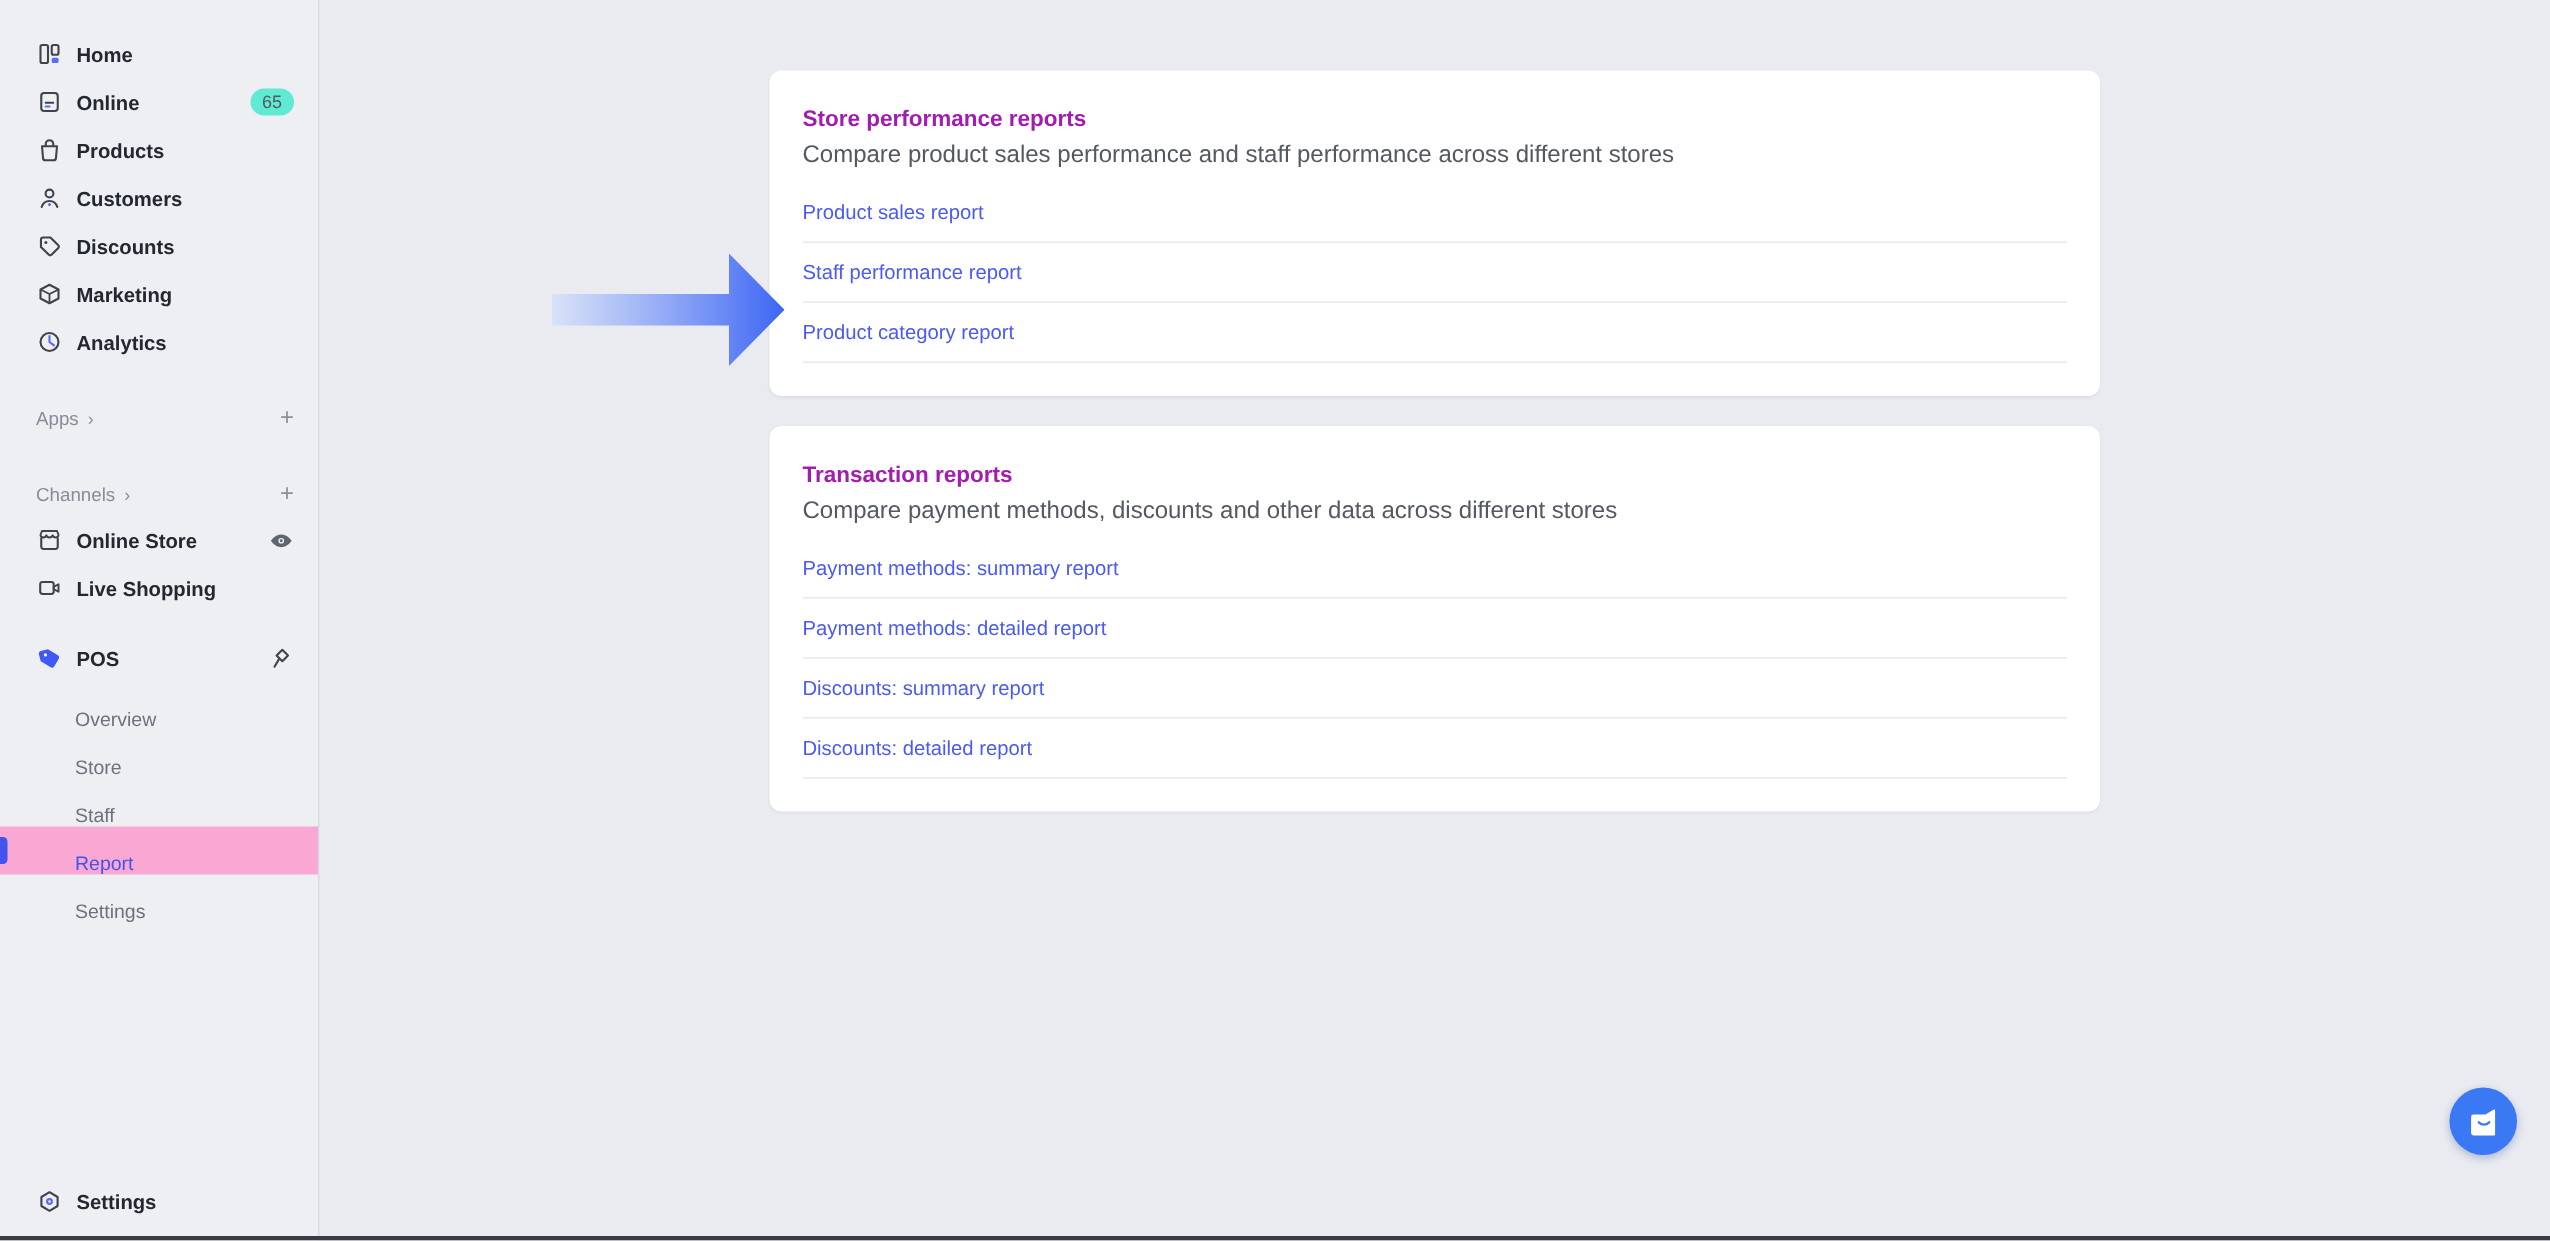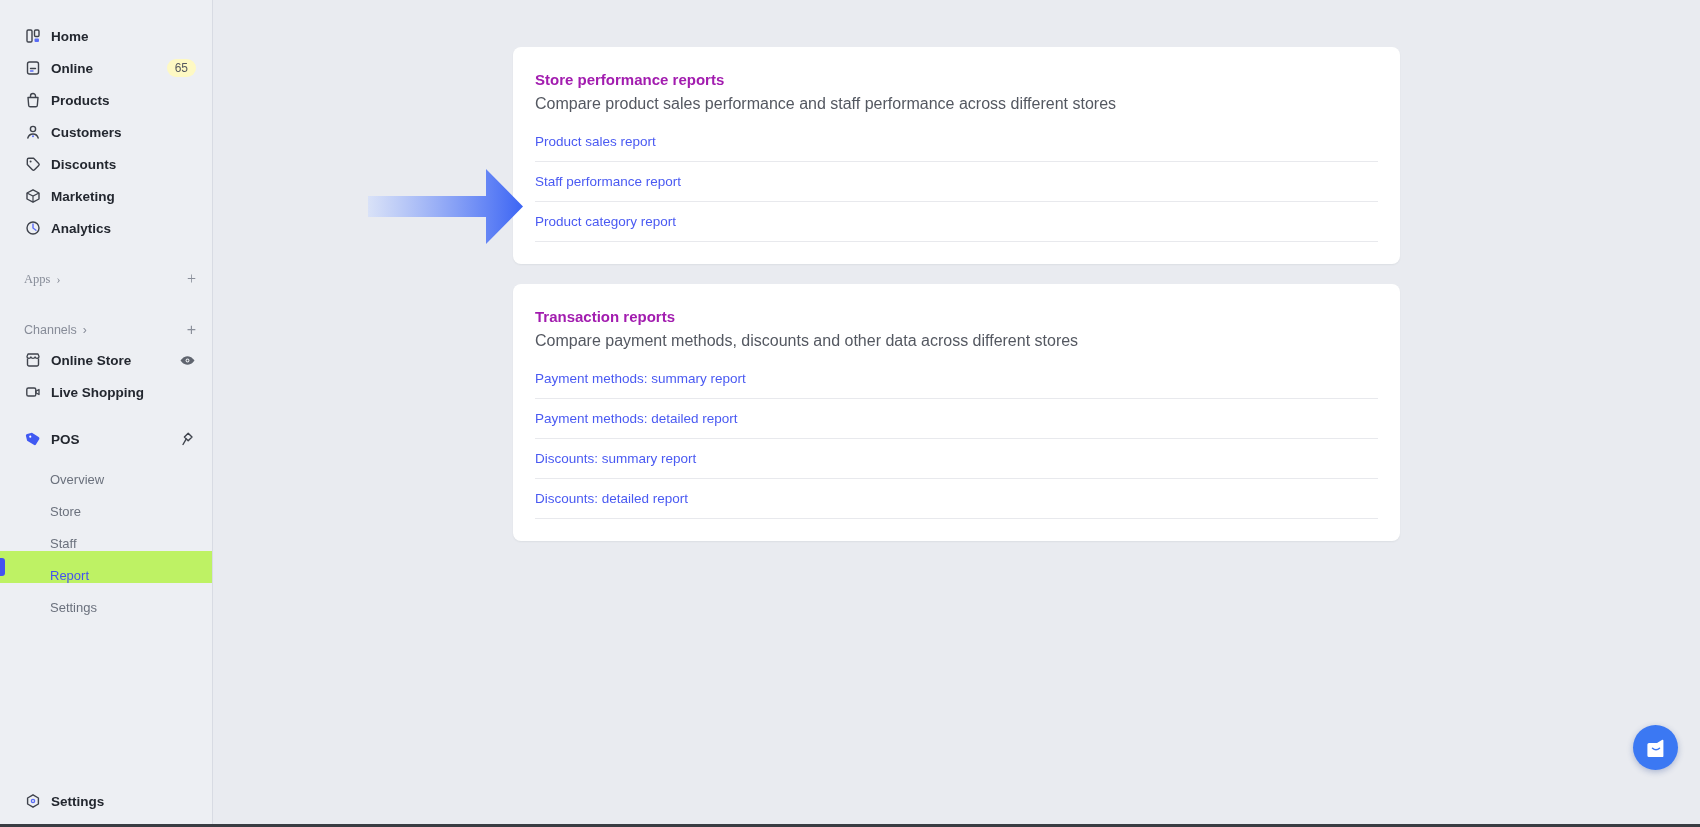--- a/index.html
+++ b/index.html
@@ -21,41 +21,41 @@
   }
   .nav-item {
     height:32px; display:flex; align-items:center;
     padding:0 16px 0 24px; cursor:pointer;
     font-size:13.5px; font-weight:600; color:#23272f;
     position:relative;
   }
   .nav-item .icon { width:17px; height:17px; margin-right:10px; display:flex; align-items:center; justify-content:center; flex:0 0 17px; }
   .nav-item .grow { flex:1 1 auto; }
   .badge {
-    background:#fef9c3; color:#55585f; font-size:12px; font-weight:500;
+    background:#5eead4; color:#55585f; font-size:12px; font-weight:500;
     border-radius:10px; padding:2px 8px; line-height:14px;
   }
   .section-row {
     height:28px; display:flex; align-items:center;
     padding:0 16px 0 24px; cursor:pointer;
     font-size:12.5px; color:#878c98; font-weight:500;
   }
   .section-row .chev { margin-left:6px; color:#878c98; font-size:12px; }
   .section-row .grow { flex:1 1 auto; }
   .plus { color:#8a8f9a; font-size:16px; font-weight:400; line-height:1; }
-  .apps-row { margin-top:21px;font-family:Liberation Serif, serif; }
+  .apps-row { margin-top:21px; }
   .channels-row { margin-top:23px; }
   .pos-row { margin-top:15px; }
   .sub-item {
     height:32px; display:flex; align-items:flex-end;
     padding-left:50px; cursor:pointer;
     font-size:13px; color:#6b717d; font-weight:500;
     position:relative;
   }
-  .sub-item.active { background:#bef264; color:#4353f0; }
+  .sub-item.active { background:#f9a8d4; color:#4353f0; }
   .sub-item.active .active-bar {
     position:absolute; left:0; top:7px; width:5px; height:18px;
     border-radius:0 3px 3px 0; background:#4353f0;
   }
   .bottom-settings { position:absolute; left:0; right:0; bottom:10px; }
   
   .main { position:absolute; left:213px; top:0; right:0; bottom:0; }
   .content { width:887px; margin:0 auto; padding-top:24px; }
   .page-title { font-size:20px; font-weight:700; color:#1b202b; line-height:24px; }
   .card {

